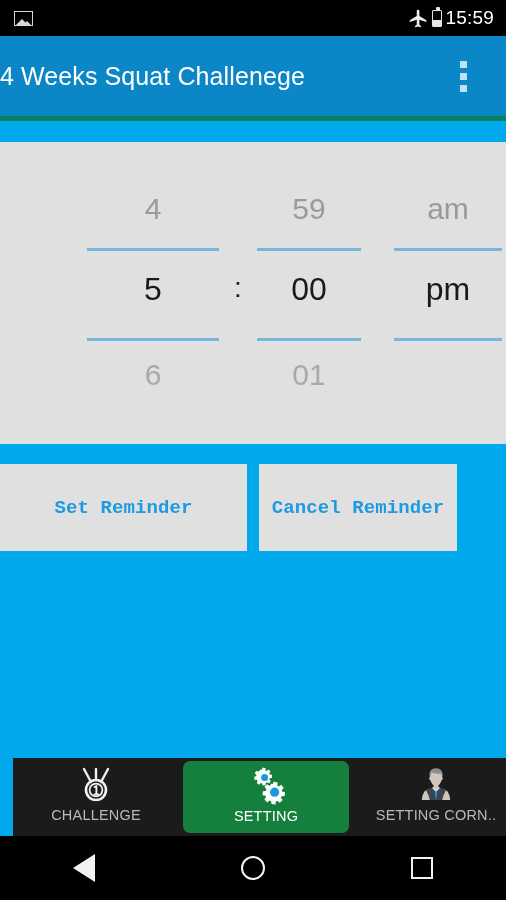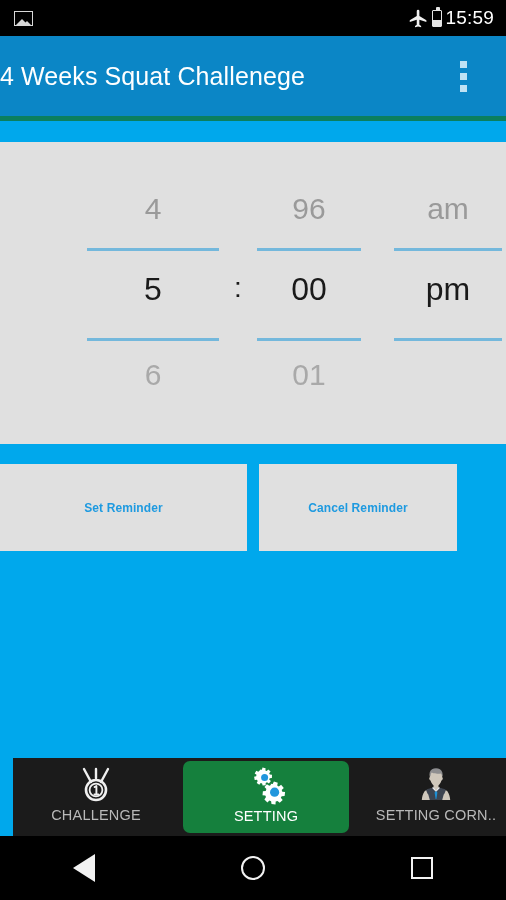--- a/index.html
+++ b/index.html
@@ -109,24 +109,24 @@
   
   .cyan-gap { position: absolute; top: 444px; left: 0; width: 506px; height: 20px; background: #00a8ec; }
   .btn-row {
     position: absolute; top: 464px; left: 0;
     width: 506px; height: 87px;
     display: flex;
   }
   .btn {
     background: #e0e0e0;
     display: flex; align-items: center; justify-content: center;
-    color: #1e9ae0; font-size: 12px; font-weight: bold;
+    color: #1e9ae0; font-size: 19px; font-weight: bold;
     letter-spacing: .1px;
     border: none;
-    font-family: Liberation Sans, sans-serif;
+    font-family: Liberation Mono, monospace;
   }
   .btn.set { width: 247px; }
   .btn-sep { width: 12px; background: #00a8ec; }
   .btn.cancel { width: 198px; }
 
   .cyan-fill {
     position: absolute; top: 551px; left: 0;
     width: 506px; height: 207px; background: #00a8ec;
   }
 
@@ -222,21 +222,21 @@
         <div class="cell mid">5</div>
         <div class="rule lower"></div>
         <div class="cell bot">6</div>
       </div>
 
       <div class="col">
         <div class="colon">:</div>
       </div>
 
       <div class="col">
-        <div class="cell top">96</div>
+        <div class="cell top">59</div>
         <div class="rule upper"></div>
         <div class="cell mid">00</div>
         <div class="rule lower"></div>
         <div class="cell bot">01</div>
       </div>
 
       <div></div>
 
       <div class="col">
         <div class="cell top ampm">am</div>

